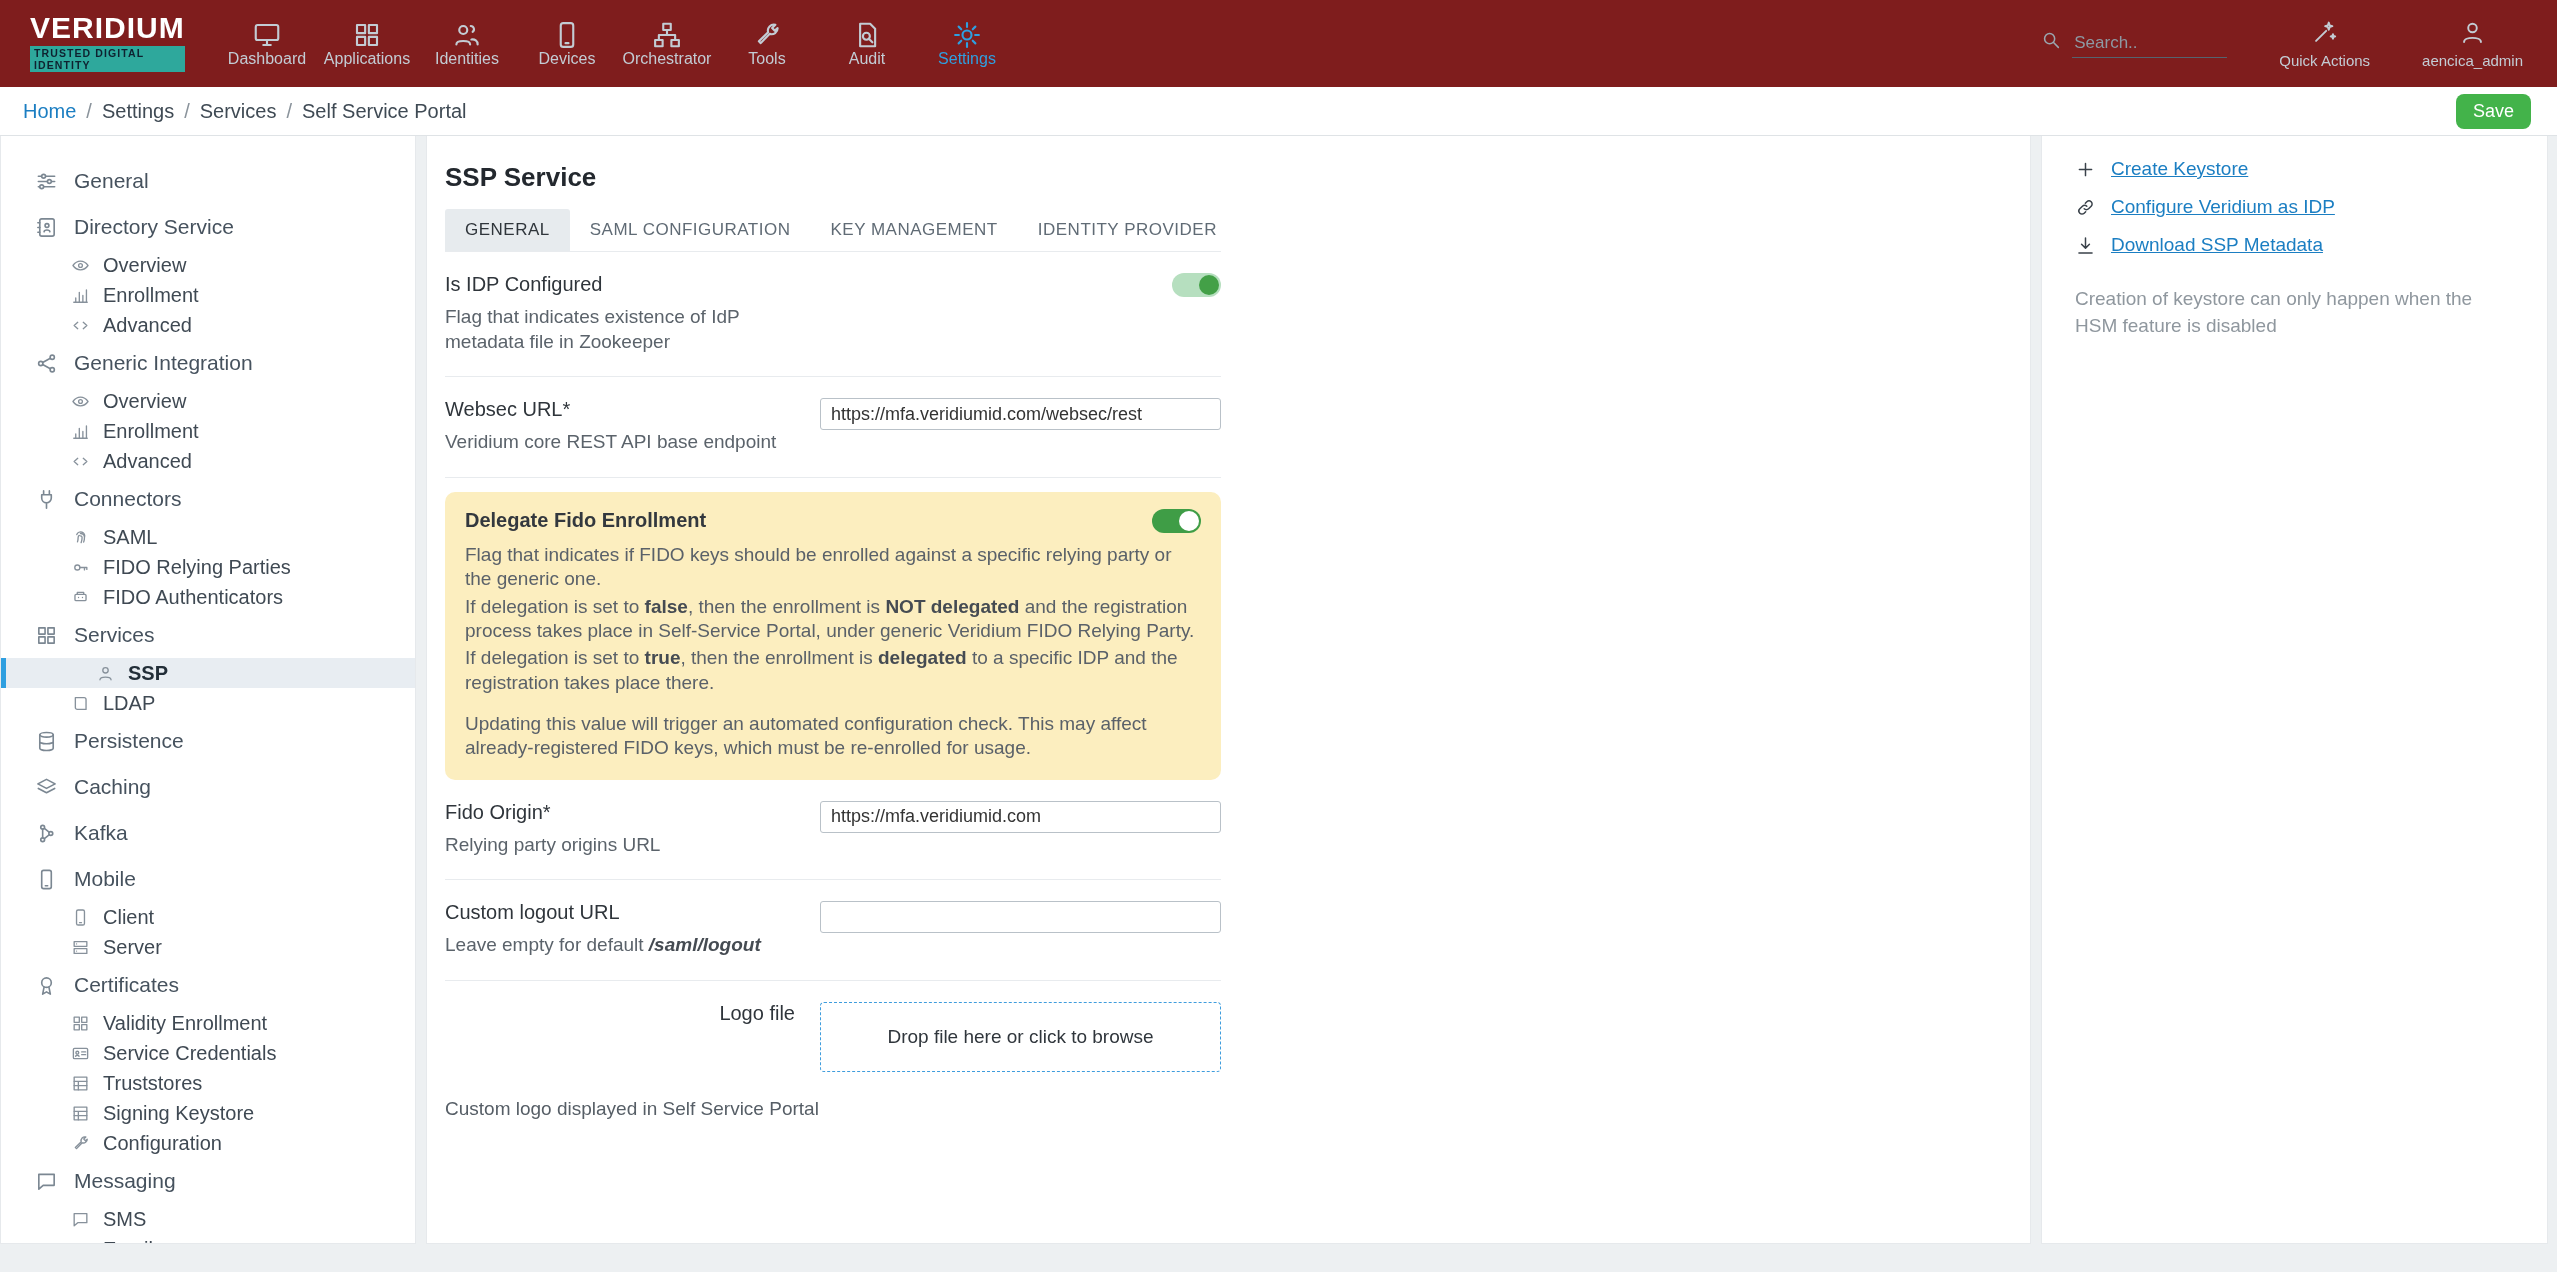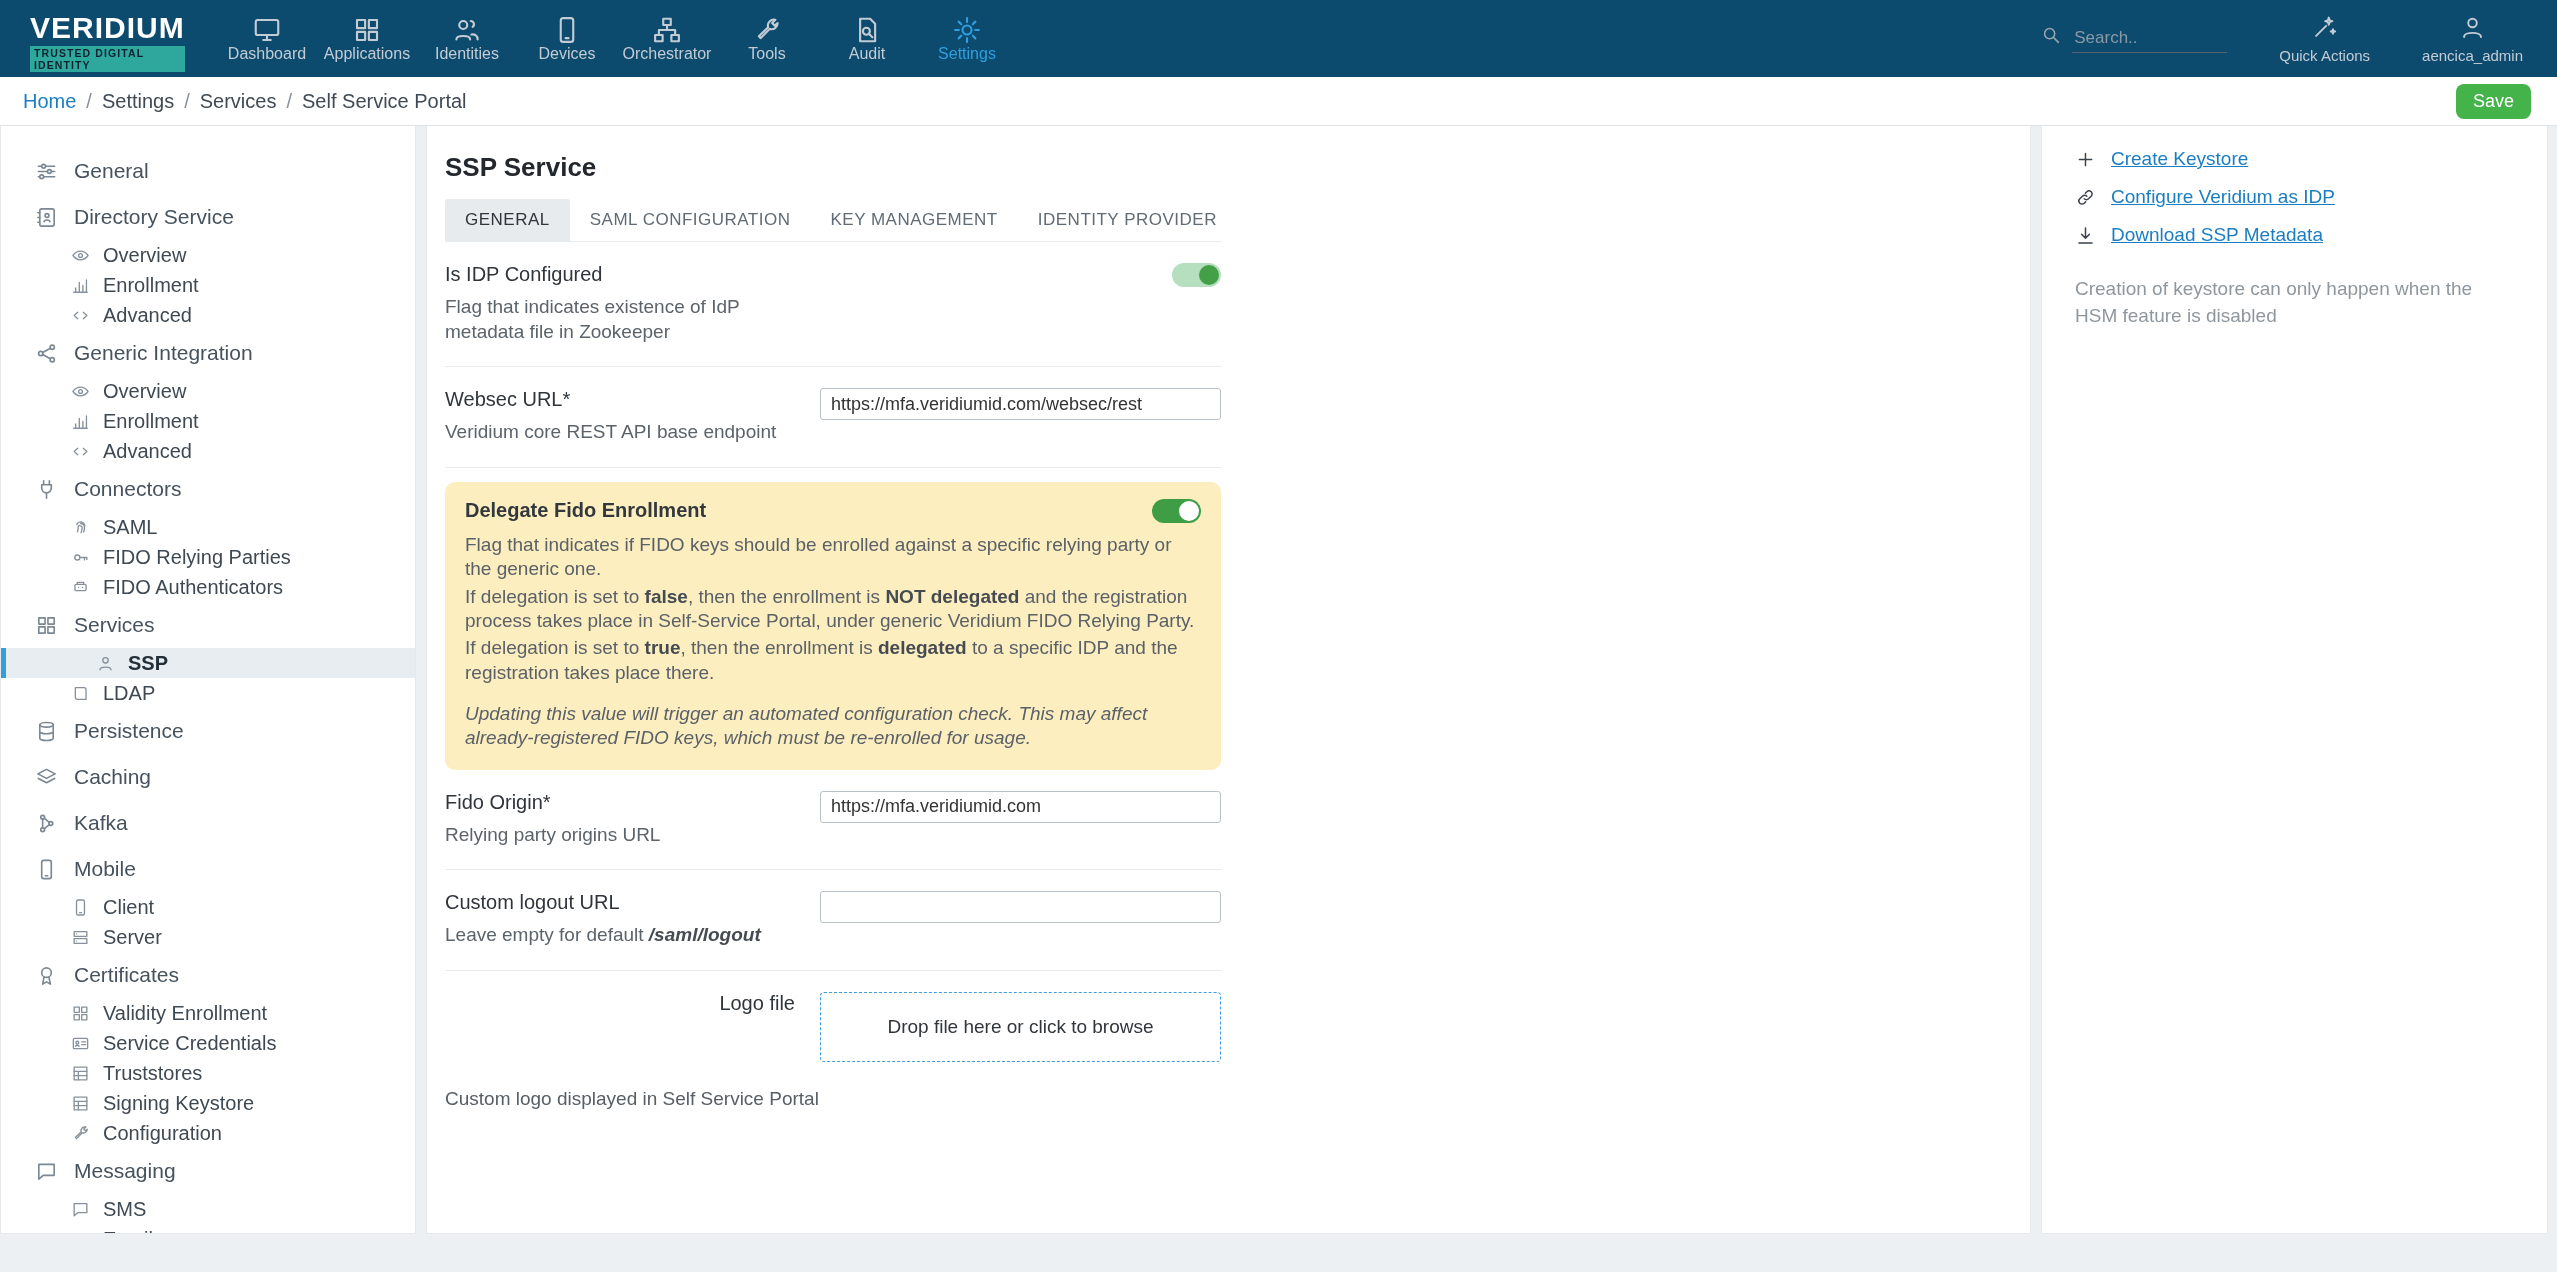--- a/index.html
+++ b/index.html
@@ -1,20 +1,20 @@
 <!DOCTYPE html>
 <html><head>
 <meta charset="utf-8">
 <style>
   * { box-sizing: border-box; }
   body { margin:0; background:#e9edf0; font-family:"Liberation Sans","DejaVu Sans",sans-serif; }
   .app { position:relative; width:2557px; height:1272px; background:#edf0f2; overflow:hidden; }
 
   
-  .topbar { height:77px; background:#0c4a6e; display:flex; align-items:stretch; }
+  .topbar { height:87px; background:#7f1d1d; display:flex; align-items:stretch; }
   .brand { width:185px; padding:13px 0 0 30px; cursor:pointer; }
   .brand-name { color:#fff; font-size:30px; font-weight:bold; letter-spacing:1px; line-height:1; }
   .brand-tag { display:inline-block; margin-top:3px; background:#2ea89c; color:#0e2230; font-size:10.5px; letter-spacing:1.1px; padding:1px 4px; font-weight:bold; }
   .topnav { display:flex; margin-left:32px; }
   .nav-item { width:100px; display:flex; flex-direction:column; align-items:center; justify-content:center; color:#c3ccd4; cursor:pointer; }
   .nav-item .svgi { width:30px; height:30px; }
   .nav-item .nav-label { font-size:16px; }
   .nav-item.active { color:#2f9fe0; }
   .topbar-right { margin-left:auto; display:flex; align-items:center; gap:52px; padding-right:34px; }
   .search { display:flex; align-items:flex-end; gap:10px; color:#9aa6af; }
@@ -63,21 +63,21 @@
   .toggle { width:49px; height:24px; border-radius:12px; position:relative; cursor:pointer; flex:none; }
   .toggle .knob { position:absolute; right:2px; top:2px; width:20px; height:20px; border-radius:50%; }
   .toggle.light { background:#b6dfbf; }
   .toggle.light .knob { background:#43a047; }
   .toggle.solid { background:#3f9d46; }
   .toggle.solid .knob { background:#fff; }
   .highlight { background:#fceebf; border-radius:10px; padding:17px 20px 16px; margin-top:14px; }
   .hl-head { display:flex; justify-content:space-between; align-items:flex-start; margin-bottom:10px; }
   .hl-title { font-size:20px; font-weight:bold; color:#33383e; }
   .hl-p { font-size:19px; color:#5a6169; line-height:1.28; margin:3px 0; }
-  .hl-p.italic { font-style:italic; margin-top:17px; }
+  .hl-p.italic { margin-top:17px; }
   .dropzone { width:401px; height:70px; border:1px dashed #3f9ddd; border-radius:4px; display:flex; align-items:center; justify-content:center; font-size:19px; color:#30363c; background:#fff; cursor:pointer; }
   .logo-note { font-size:19px; color:#565e66; margin:4px 0 0; padding-bottom:20px; }
 
   
   .raction { display:flex; align-items:center; gap:15px; margin-bottom:16px; cursor:pointer; }
   .raction .svgi { width:21px; height:21px; color:#3a424a; flex:none; }
   .raction-label { font-size:19px; color:#1b7ec2; text-decoration:underline; }
   .note { font-size:19px; color:#8f979e; line-height:1.4; margin-top:30px; max-width:430px; }
 
   .svgi { display:block; }

